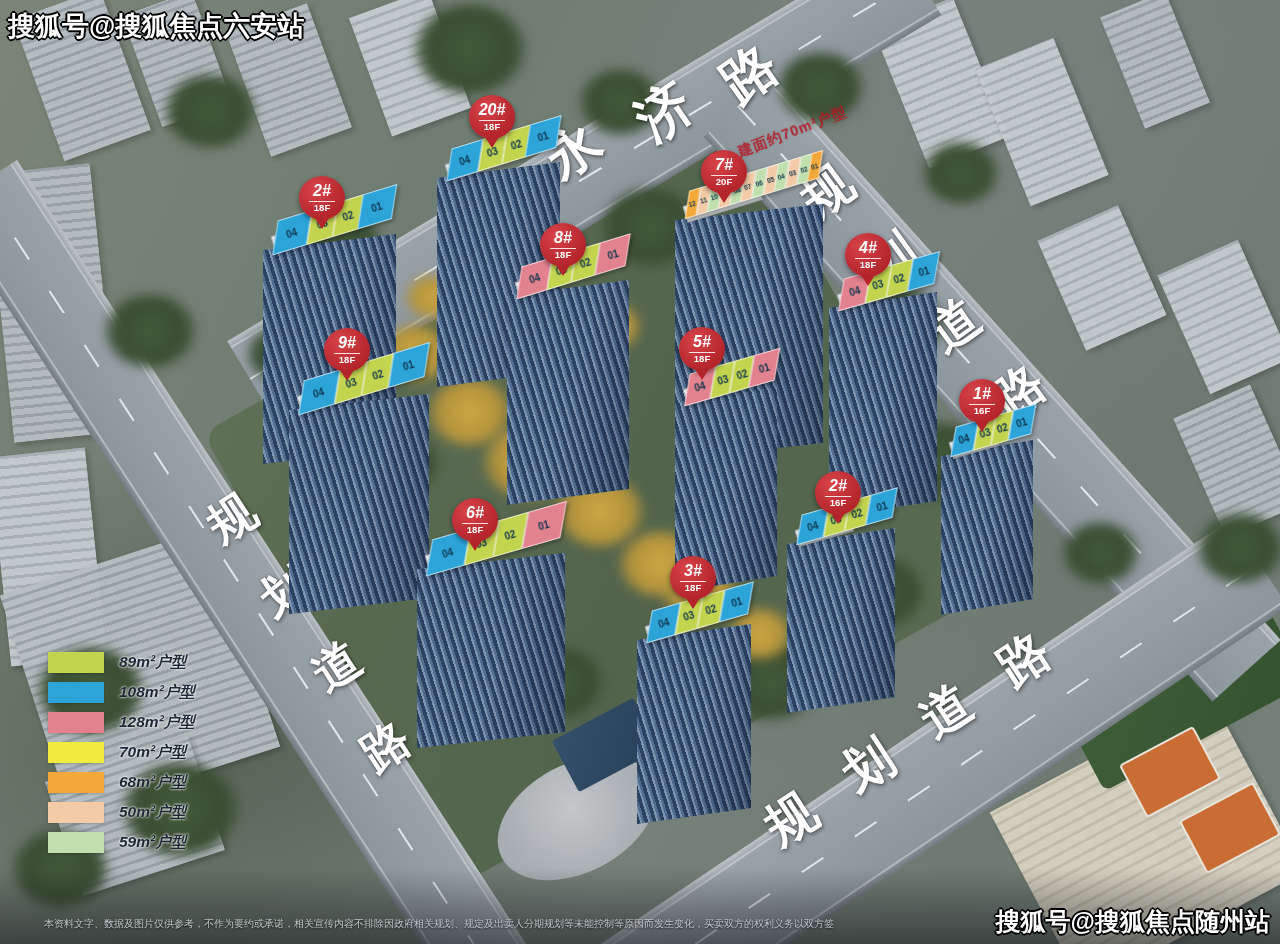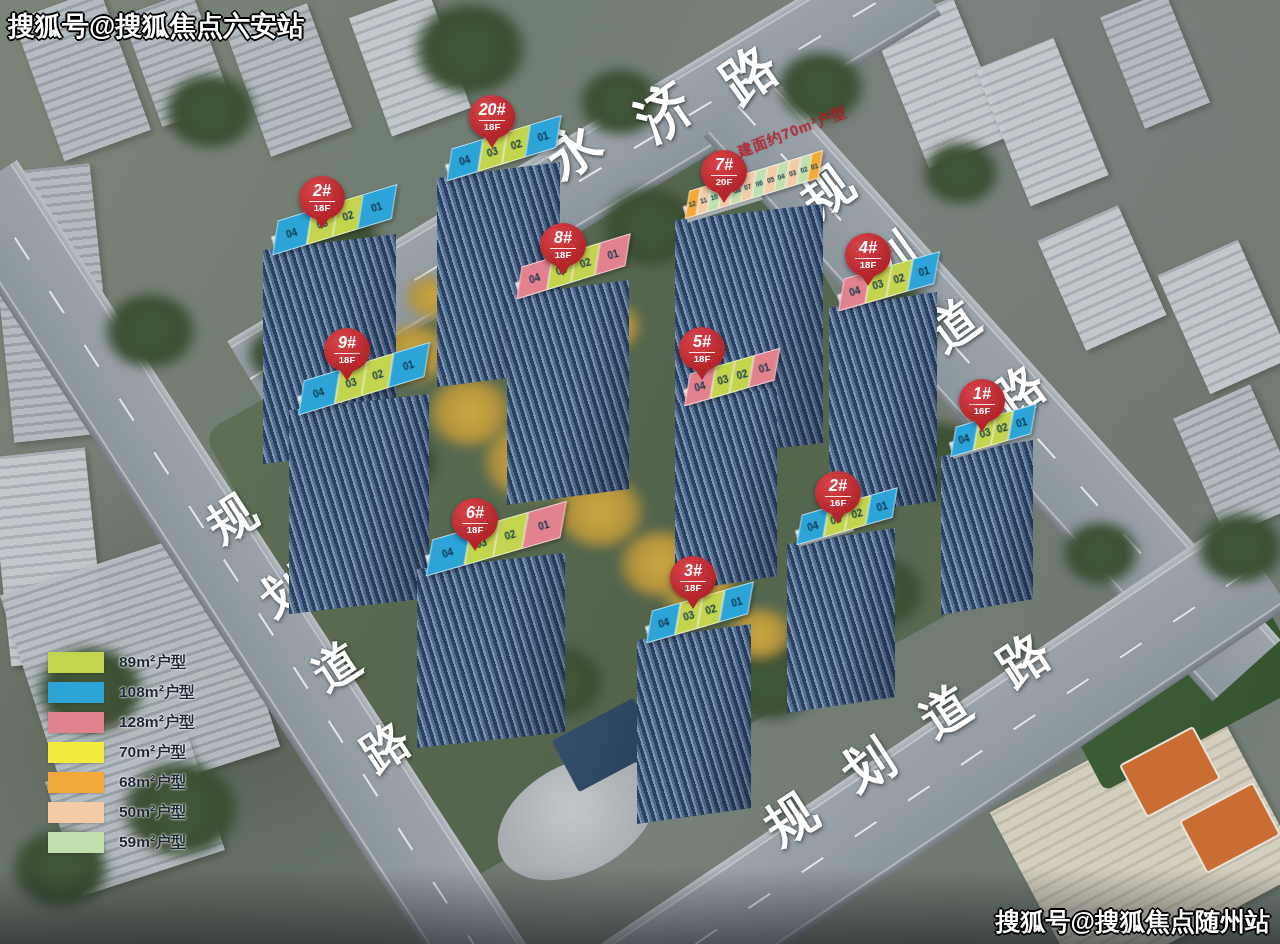--- a/index.html
+++ b/index.html
@@ -60,21 +60,21 @@
     align-items:center;justify-content:center;color:#fff;z-index:400;}
   .badge::after{content:"";position:absolute;bottom:-9px;left:50%;margin-left:-7px;width:0;height:0;
     border-left:7px solid transparent;border-right:7px solid transparent;border-top:11px solid #b3242b;}
   .badge .num{font-size:16px;font-weight:800;font-style:italic;line-height:1;}
   .badge .flr{font-size:9.5px;font-weight:700;border-top:1px solid rgba(255,255,255,.85);
     margin-top:2px;padding:1px 5px 0;line-height:1;}
   
   .red-wm{position:absolute;left:734px;top:118px;width:140px;z-index:350;
     transform:rotate(-21deg);color:rgba(186,24,34,.78);font-weight:800;font-size:14.5px;
     letter-spacing:1px;white-space:nowrap;text-shadow:0 0 2px rgba(120,10,15,.3);}
-  .legend{position:absolute;left:48px;top:652px;z-index:500;}
+  .legend{position:absolute;left:48px;top:652px;z-index:500;font-style:italic;}
   .legend-row{display:flex;align-items:center;margin-bottom:9px;}
   .legend-swatch{width:56px;height:21px;margin-right:15px;box-shadow:0 1px 2px rgba(0,0,0,.2);}
   .legend-label{font-size:15.5px;font-weight:700;color:#1c2836;
     text-shadow:0 0 3px rgba(255,255,255,.9),0 0 2px rgba(255,255,255,.9);}
   .disc-band{position:absolute;left:0;right:0;bottom:0;height:76px;z-index:520;
     background:linear-gradient(rgba(18,22,26,0),rgba(18,22,26,.55));}
   .disclaimer{position:absolute;left:44px;bottom:12px;width:880px;z-index:530;
     font-size:10px;line-height:1.75;color:#c3c8cc;text-shadow:0 1px 2px rgba(0,0,0,.8);}
   .wm{position:absolute;z-index:600;font-weight:900;color:#fff;white-space:nowrap;
     text-shadow:-2px 0 0 #000,2px 0 0 #000,0 -2px 0 #000,0 2px 0 #000,
@@ -442,17 +442,18 @@
         <span class="legend-label">50m²户型</span>
       </div>
       <div class="legend-row">
         <span class="legend-swatch" style="background: rgb(194, 223, 174);"></span>
         <span class="legend-label">59m²户型</span>
       </div>
     </div>
 
   <div class="disc-band"></div>
   <div class="disclaimer">
+    <div>本资料文字、数据及图片仅供参考，不作为要约或承诺，相关宣传内容不排除因政府相关规划、规定及出卖人分期规划等未能控制等原因而发生变化，买卖双方的权利义务以双方签</div>
   </div>
 
   <div class="wm wm-tl">搜狐号@搜狐焦点六安站</div>
   <div class="wm wm-br">搜狐号@搜狐焦点随州站</div>
 </div>
 
 </body></html>

